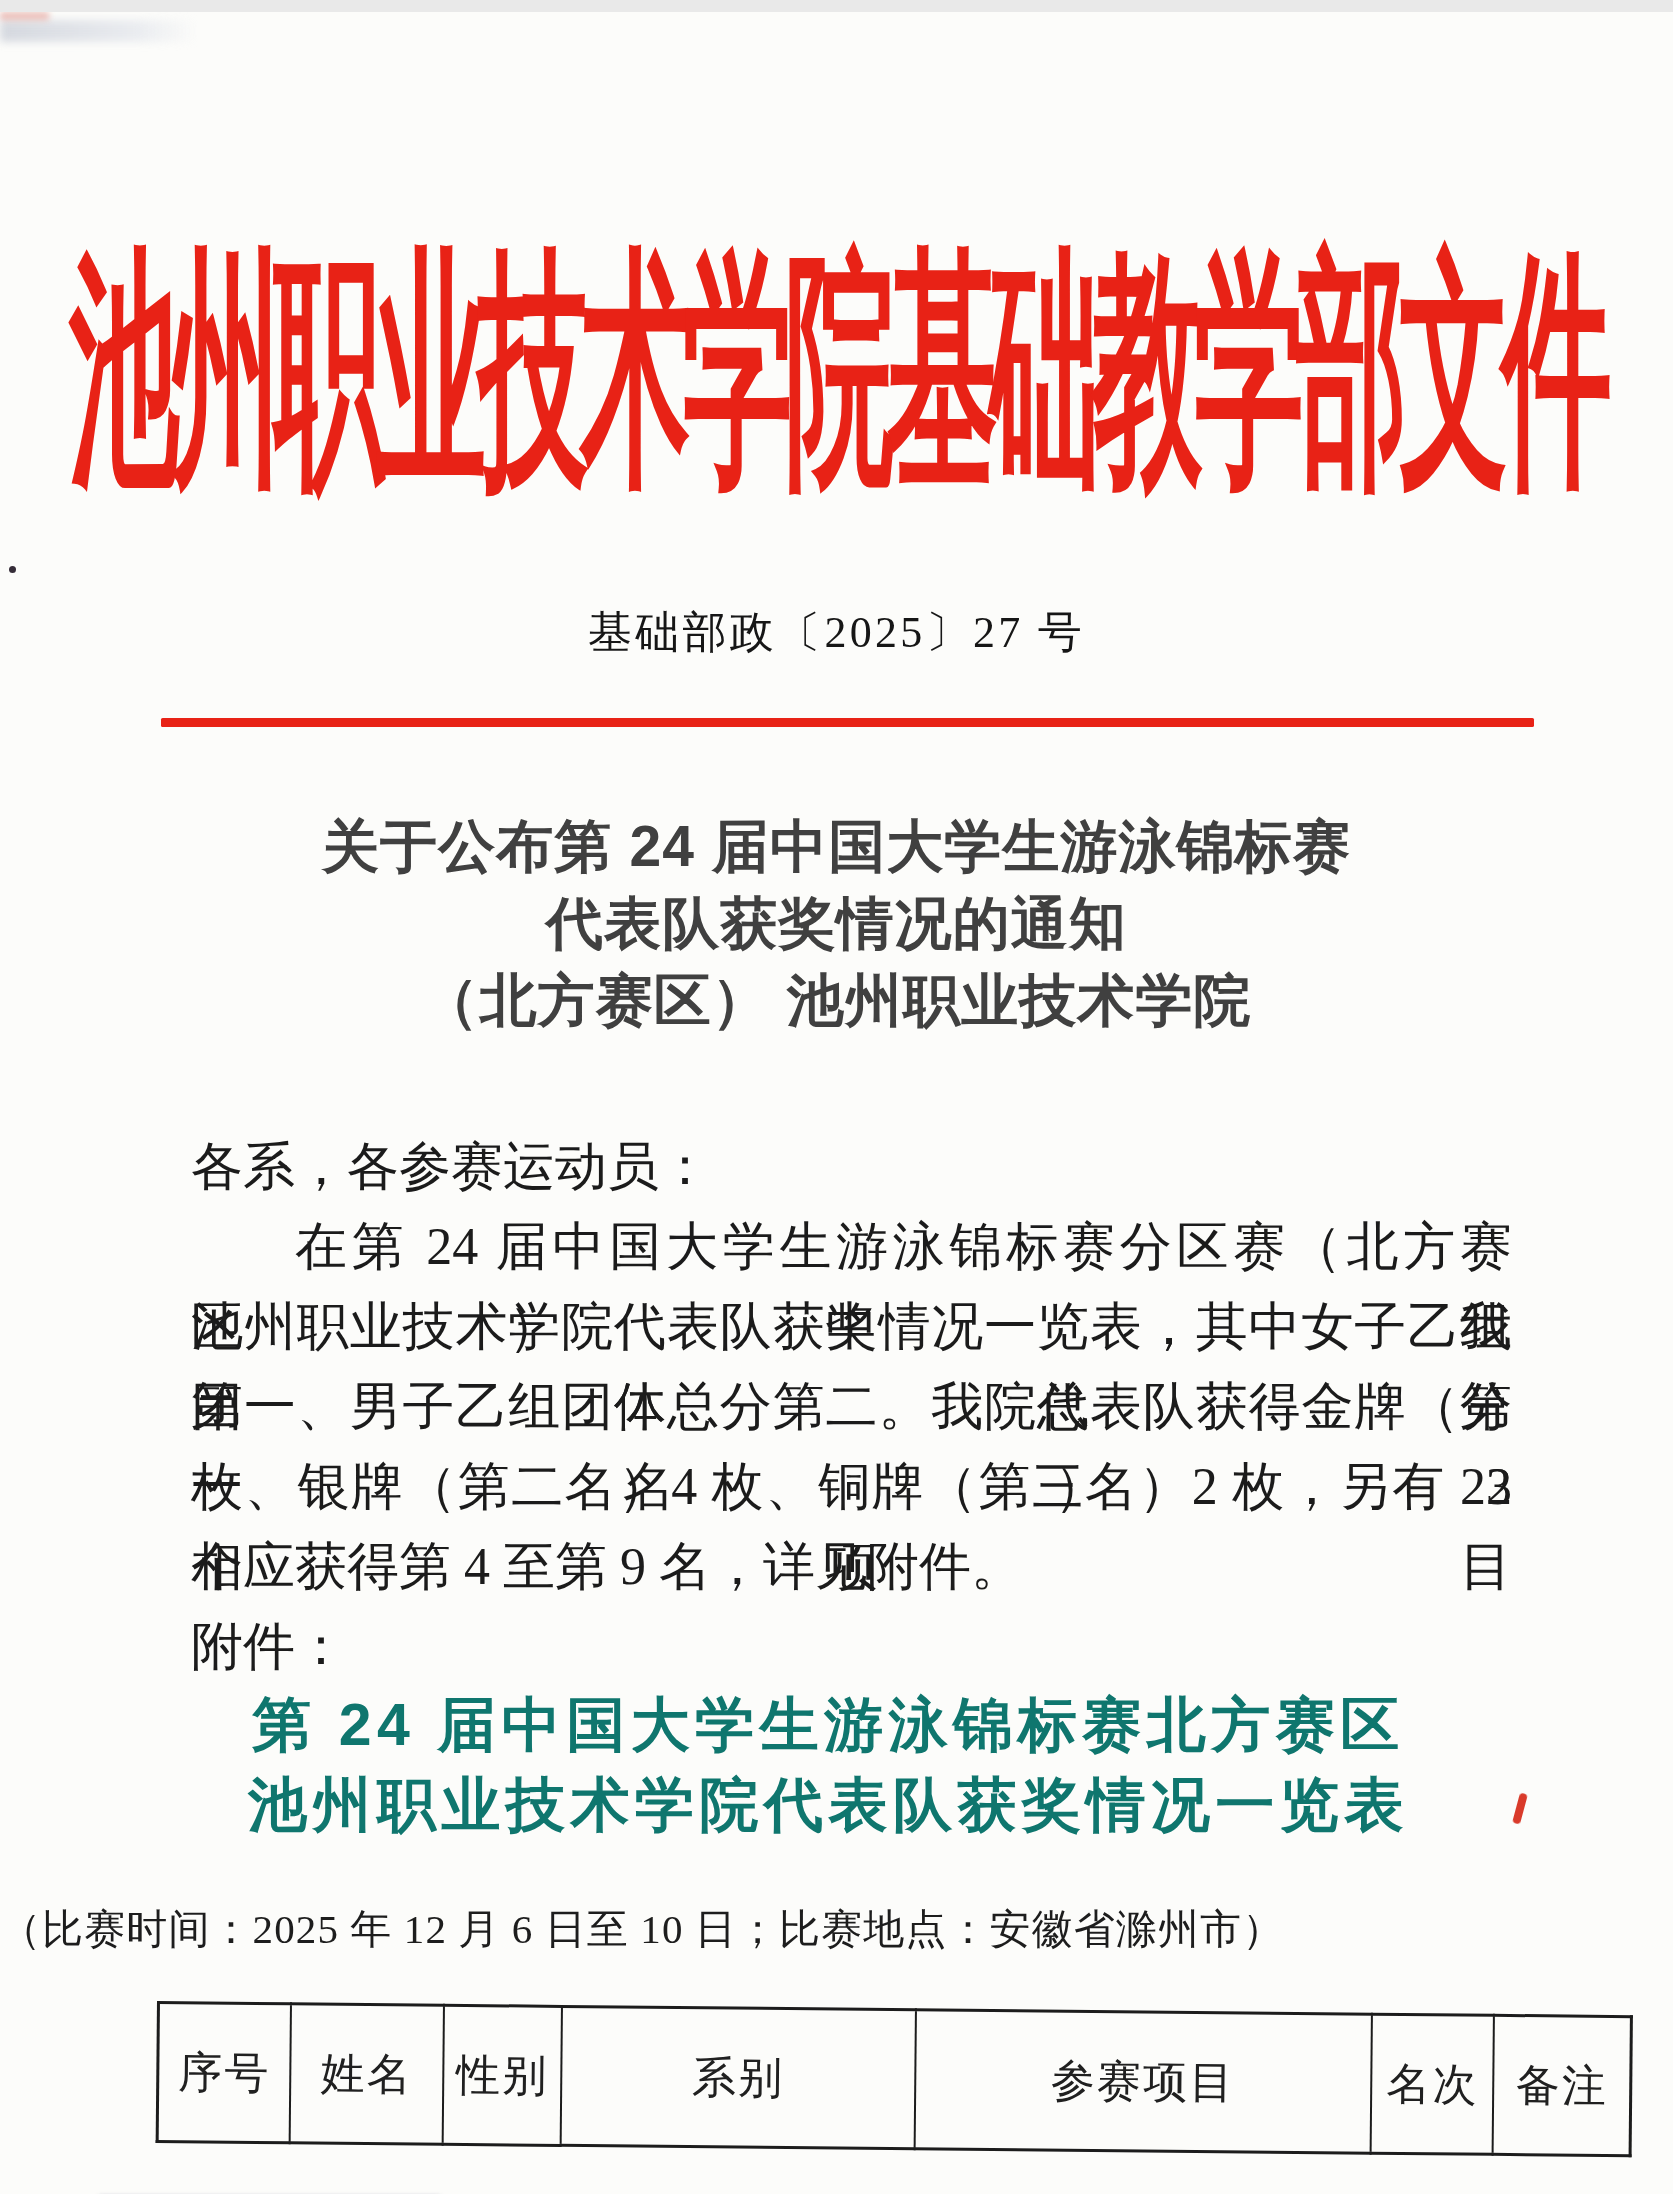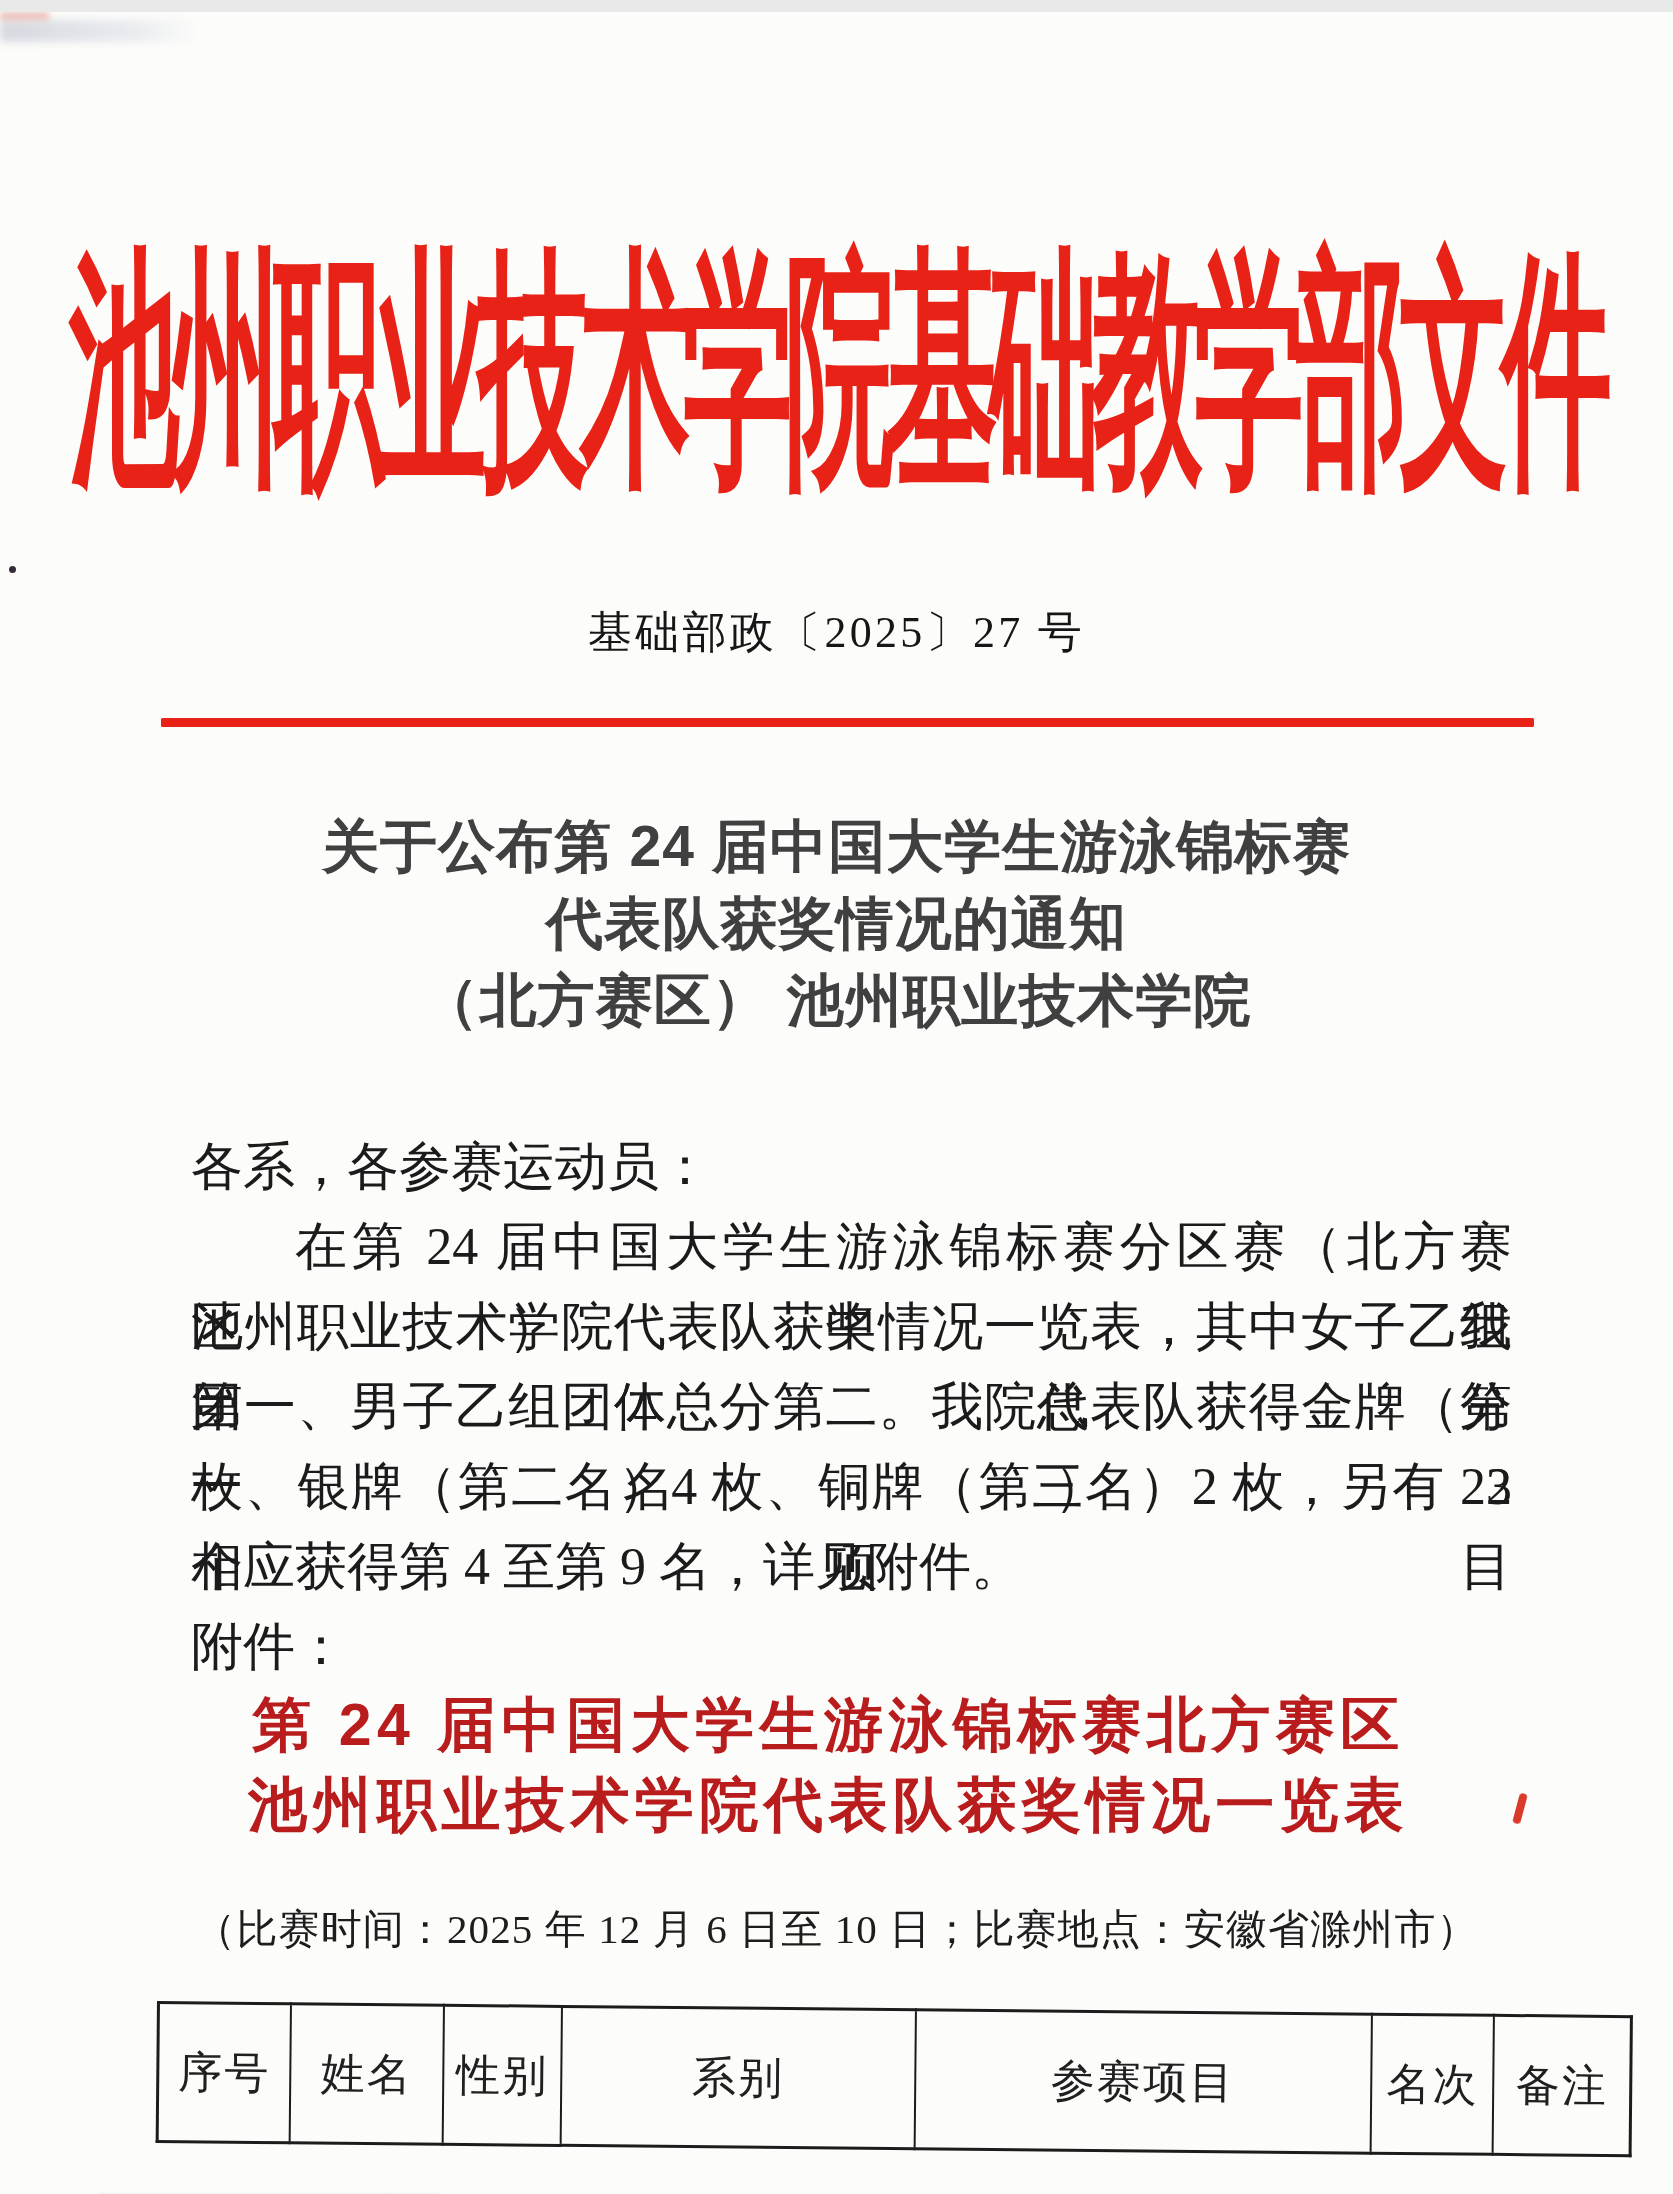--- a/index.html
+++ b/index.html
@@ -69,27 +69,27 @@
   .body-text .pline.indent{text-indent:2em;}
   .body-text .pline.pline-end{text-align-last:auto;white-space:nowrap;}
   
   .att-title{
     position:absolute;left:0;right:16px;
     text-align:center;
     font-family:"Liberation Sans","DejaVu Sans",sans-serif;
     font-weight:700;
     font-size:59px;line-height:71px;
     letter-spacing:5.5px;
-    color:#b91c1c;
+    color:#0f766e;
   }
   .att-title-1{top:1678px;}
   .att-title-2{top:1758px;}
   .att-meta{
     position:absolute;top:1890px;left:0;right:0;
-    text-align:center;
+    text-align:left;
     font-size:41px;line-height:55px;
     letter-spacing:1.1px;
     color:#1d1d1d;
   }
   
   .award-table{
     position:absolute;top:1989px;left:157px;
     width:1476px;
     border-collapse:collapse;
     table-layout:fixed;

